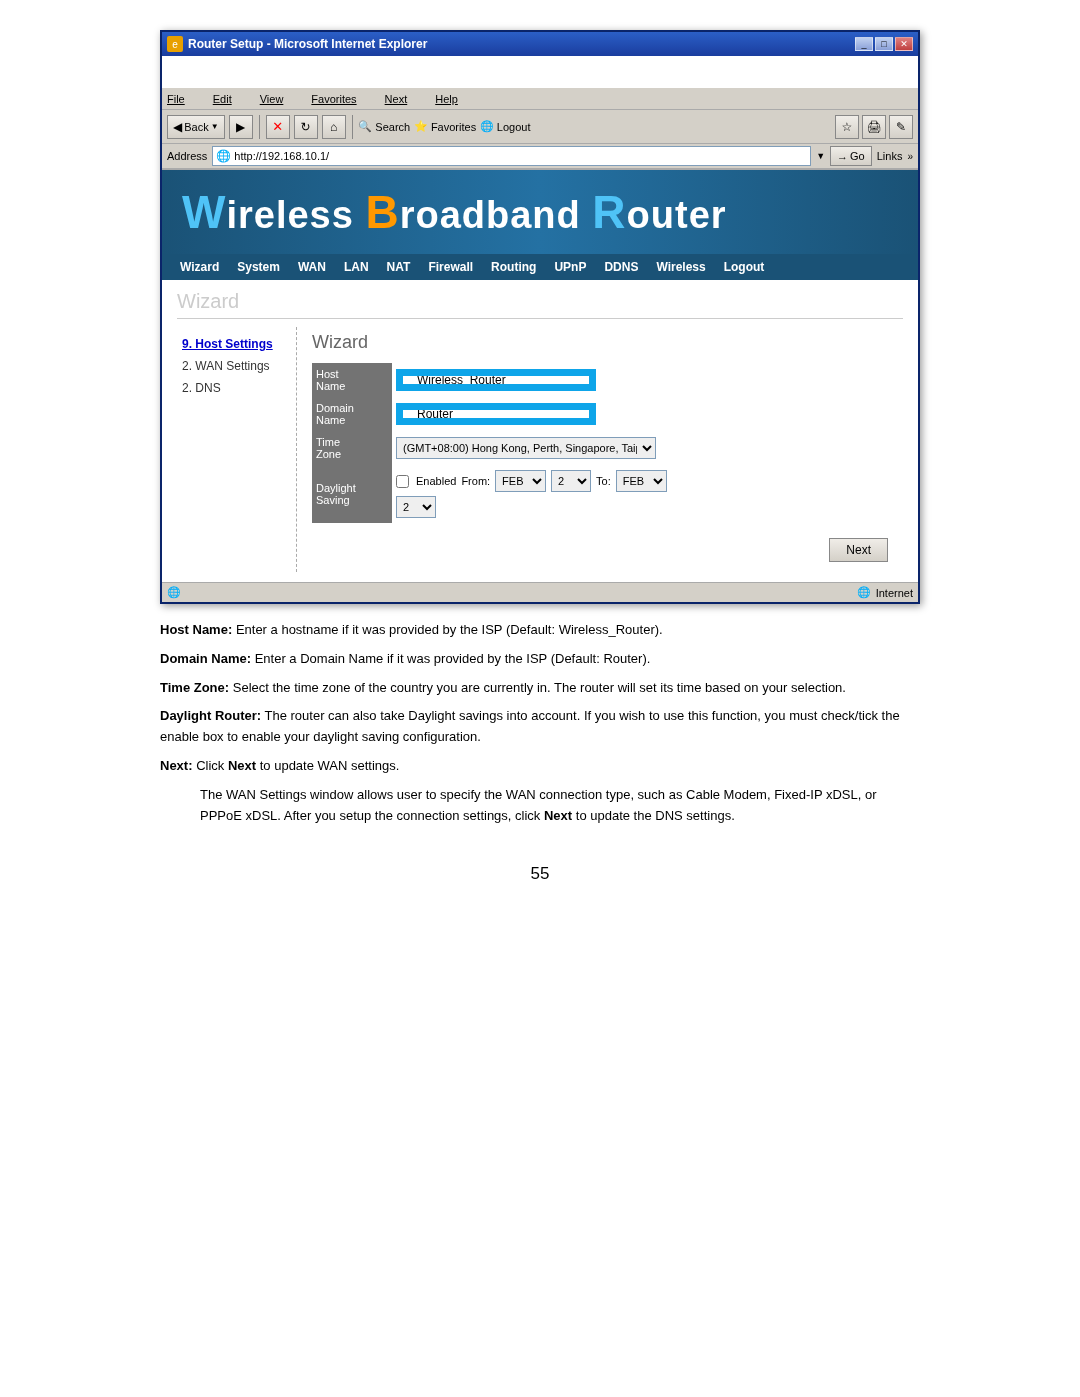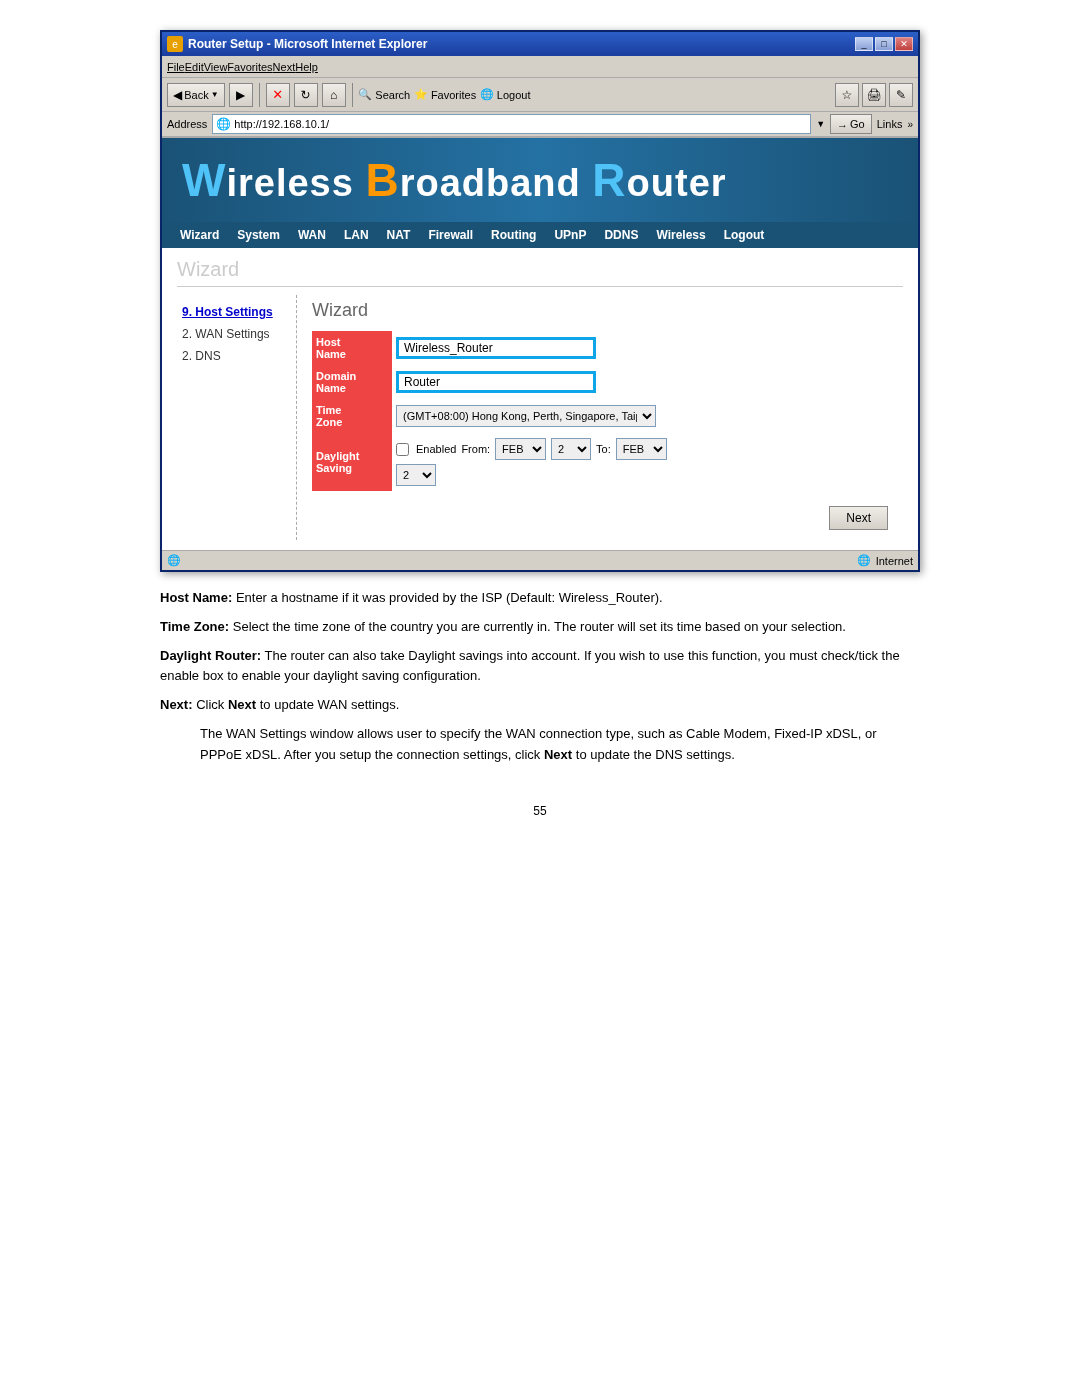--- a/index.html
+++ b/index.html
@@ -74,23 +74,24 @@
       color: #000;
     }
     .tb-btn.close { background: linear-gradient(to bottom, #e08080, #c04040); color: #fff; }
 
     
     .menu-bar {
       background: #d4d0c8;
       display: flex;
       align-items: center;
       padding: 2px 5px;
-      gap: 0;
+      gap: 28px;
       height: 22px;
       border-bottom: 1px solid #aaa;
+      margin-top: 32px;
     }
     .menu-item {
       font-size: 11px;
       color: #000;
       text-decoration: underline;
       cursor: pointer;
     }
 
     
     .toolbar {
@@ -292,35 +293,35 @@
 
     .form-table {
       width: 100%;
       border-collapse: collapse;
     }
     .form-row td {
       padding: 5px 4px;
       vertical-align: middle;
     }
     .label-cell {
-      background: #ef4444;
+      background: #737373;
       color: #fff;
       font-size: 11px;
-      font-weight: bold;
+      font-weight: normal;
       padding: 4px 6px;
       width: 80px;
       text-align: left;
       vertical-align: middle;
     }
     .value-cell {
       padding: 3px 6px;
     }
     .form-input {
-      border: 3px solid #0ea5e9;
-      padding: 2px 5px;
+      border: 7px solid #0ea5e9;
+      padding: 2px 14px;
       font-size: 12px;
       width: 200px;
       height: 22px;
     }
     .form-select {
       border: 1px solid #7f9db9;
       padding: 2px 2px;
       font-size: 11px;
       height: 22px;
     }
@@ -394,21 +395,21 @@
       margin-bottom: 6px;
     }
     .indent-para {
       margin-left: 40px;
     }
 
     
     .page-number {
       text-align: center;
       margin-top: 30px;
-      font-size: 12px;
+      font-size: 17px;
     }
   </style>
 </head>
 <body>
 
 <div class="page-wrapper">
 
   <div class="browser-window">
 
     <div class="title-bar">
@@ -584,20 +585,24 @@
     </div>
 
   </div>
 
   <div class="description-section">
     <p>
       <span class="desc-bold">Host Name:</span>
       <span> Enter a hostname if it was provided by the ISP (Default: Wireless_Router).</span>
     </p>
     <p>
+      <span class="desc-bold">Domain Name:</span>
+      <span> Enter a Domain Name if it was provided by the ISP (Default: Router).</span>
+    </p>
+    <p>
       <span class="desc-bold">Time Zone:</span>
       <span> Select the time zone of the country you are currently in.   The router will set its time based on your selection.</span>
     </p>
     <p>
       <span class="desc-bold">Daylight Router:</span>
       <span> The router can also take Daylight savings into account. If you wish to use this function, you must check/tick the enable box to enable your daylight saving configuration.</span>
     </p>
     <p>
       <span class="desc-bold">Next:</span>
       <span> Click <strong>Next</strong> to update WAN settings.</span>

